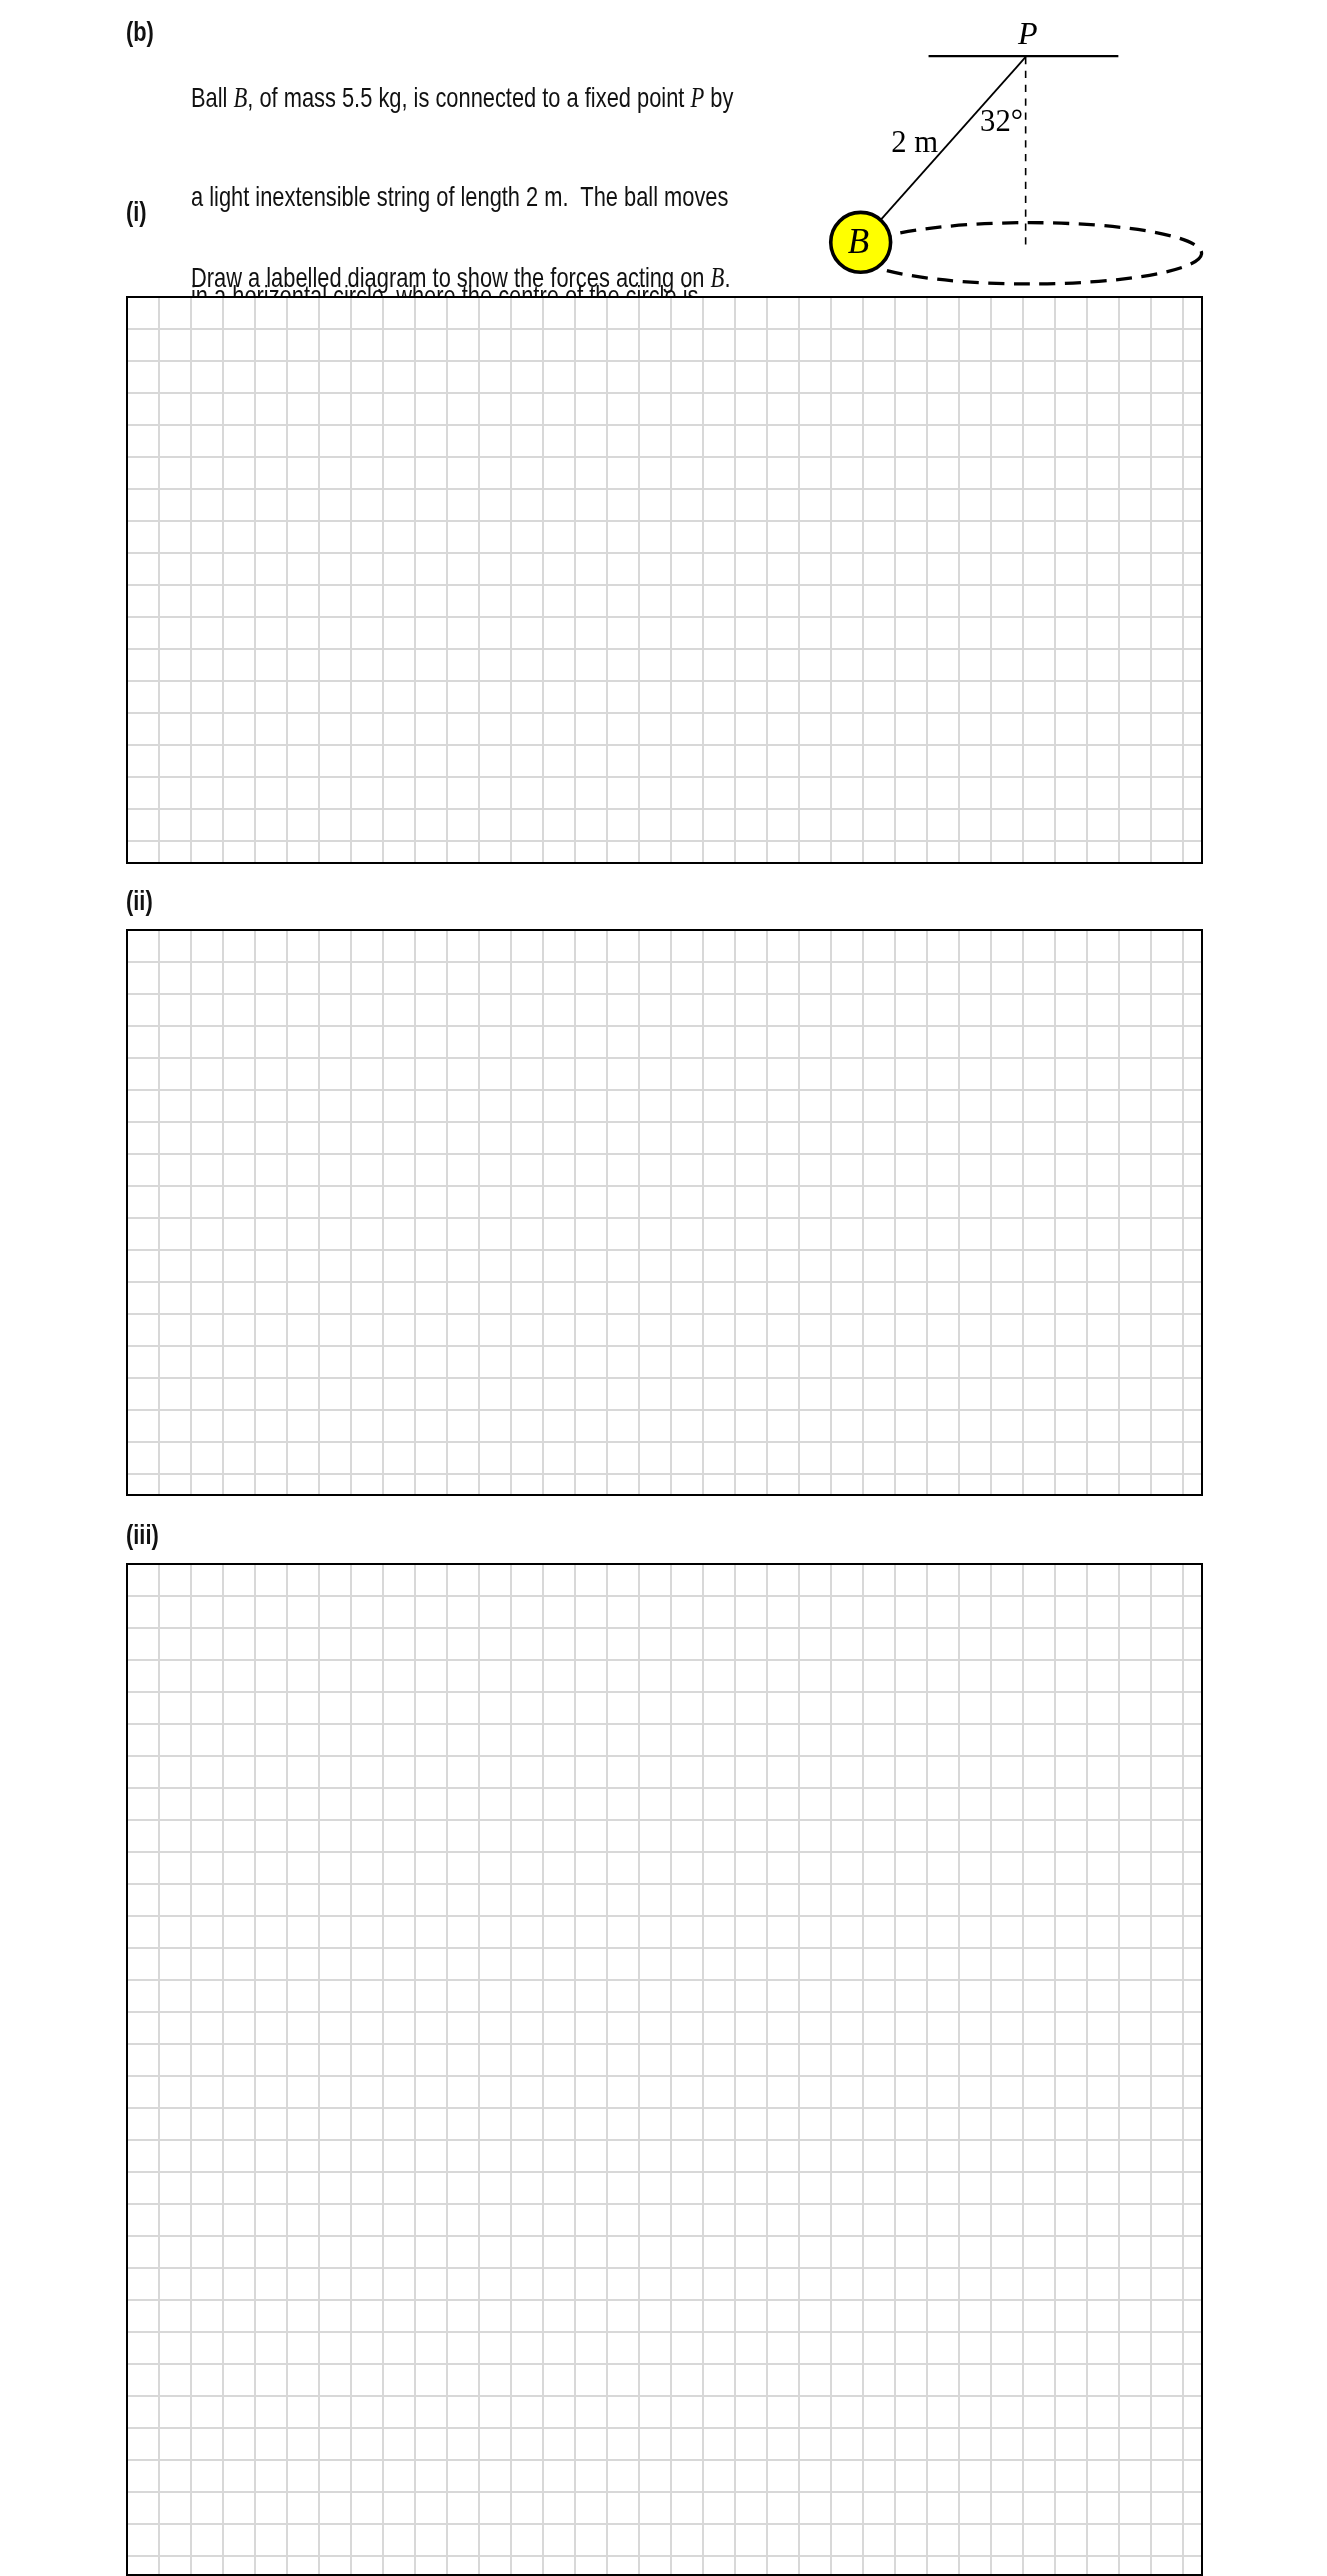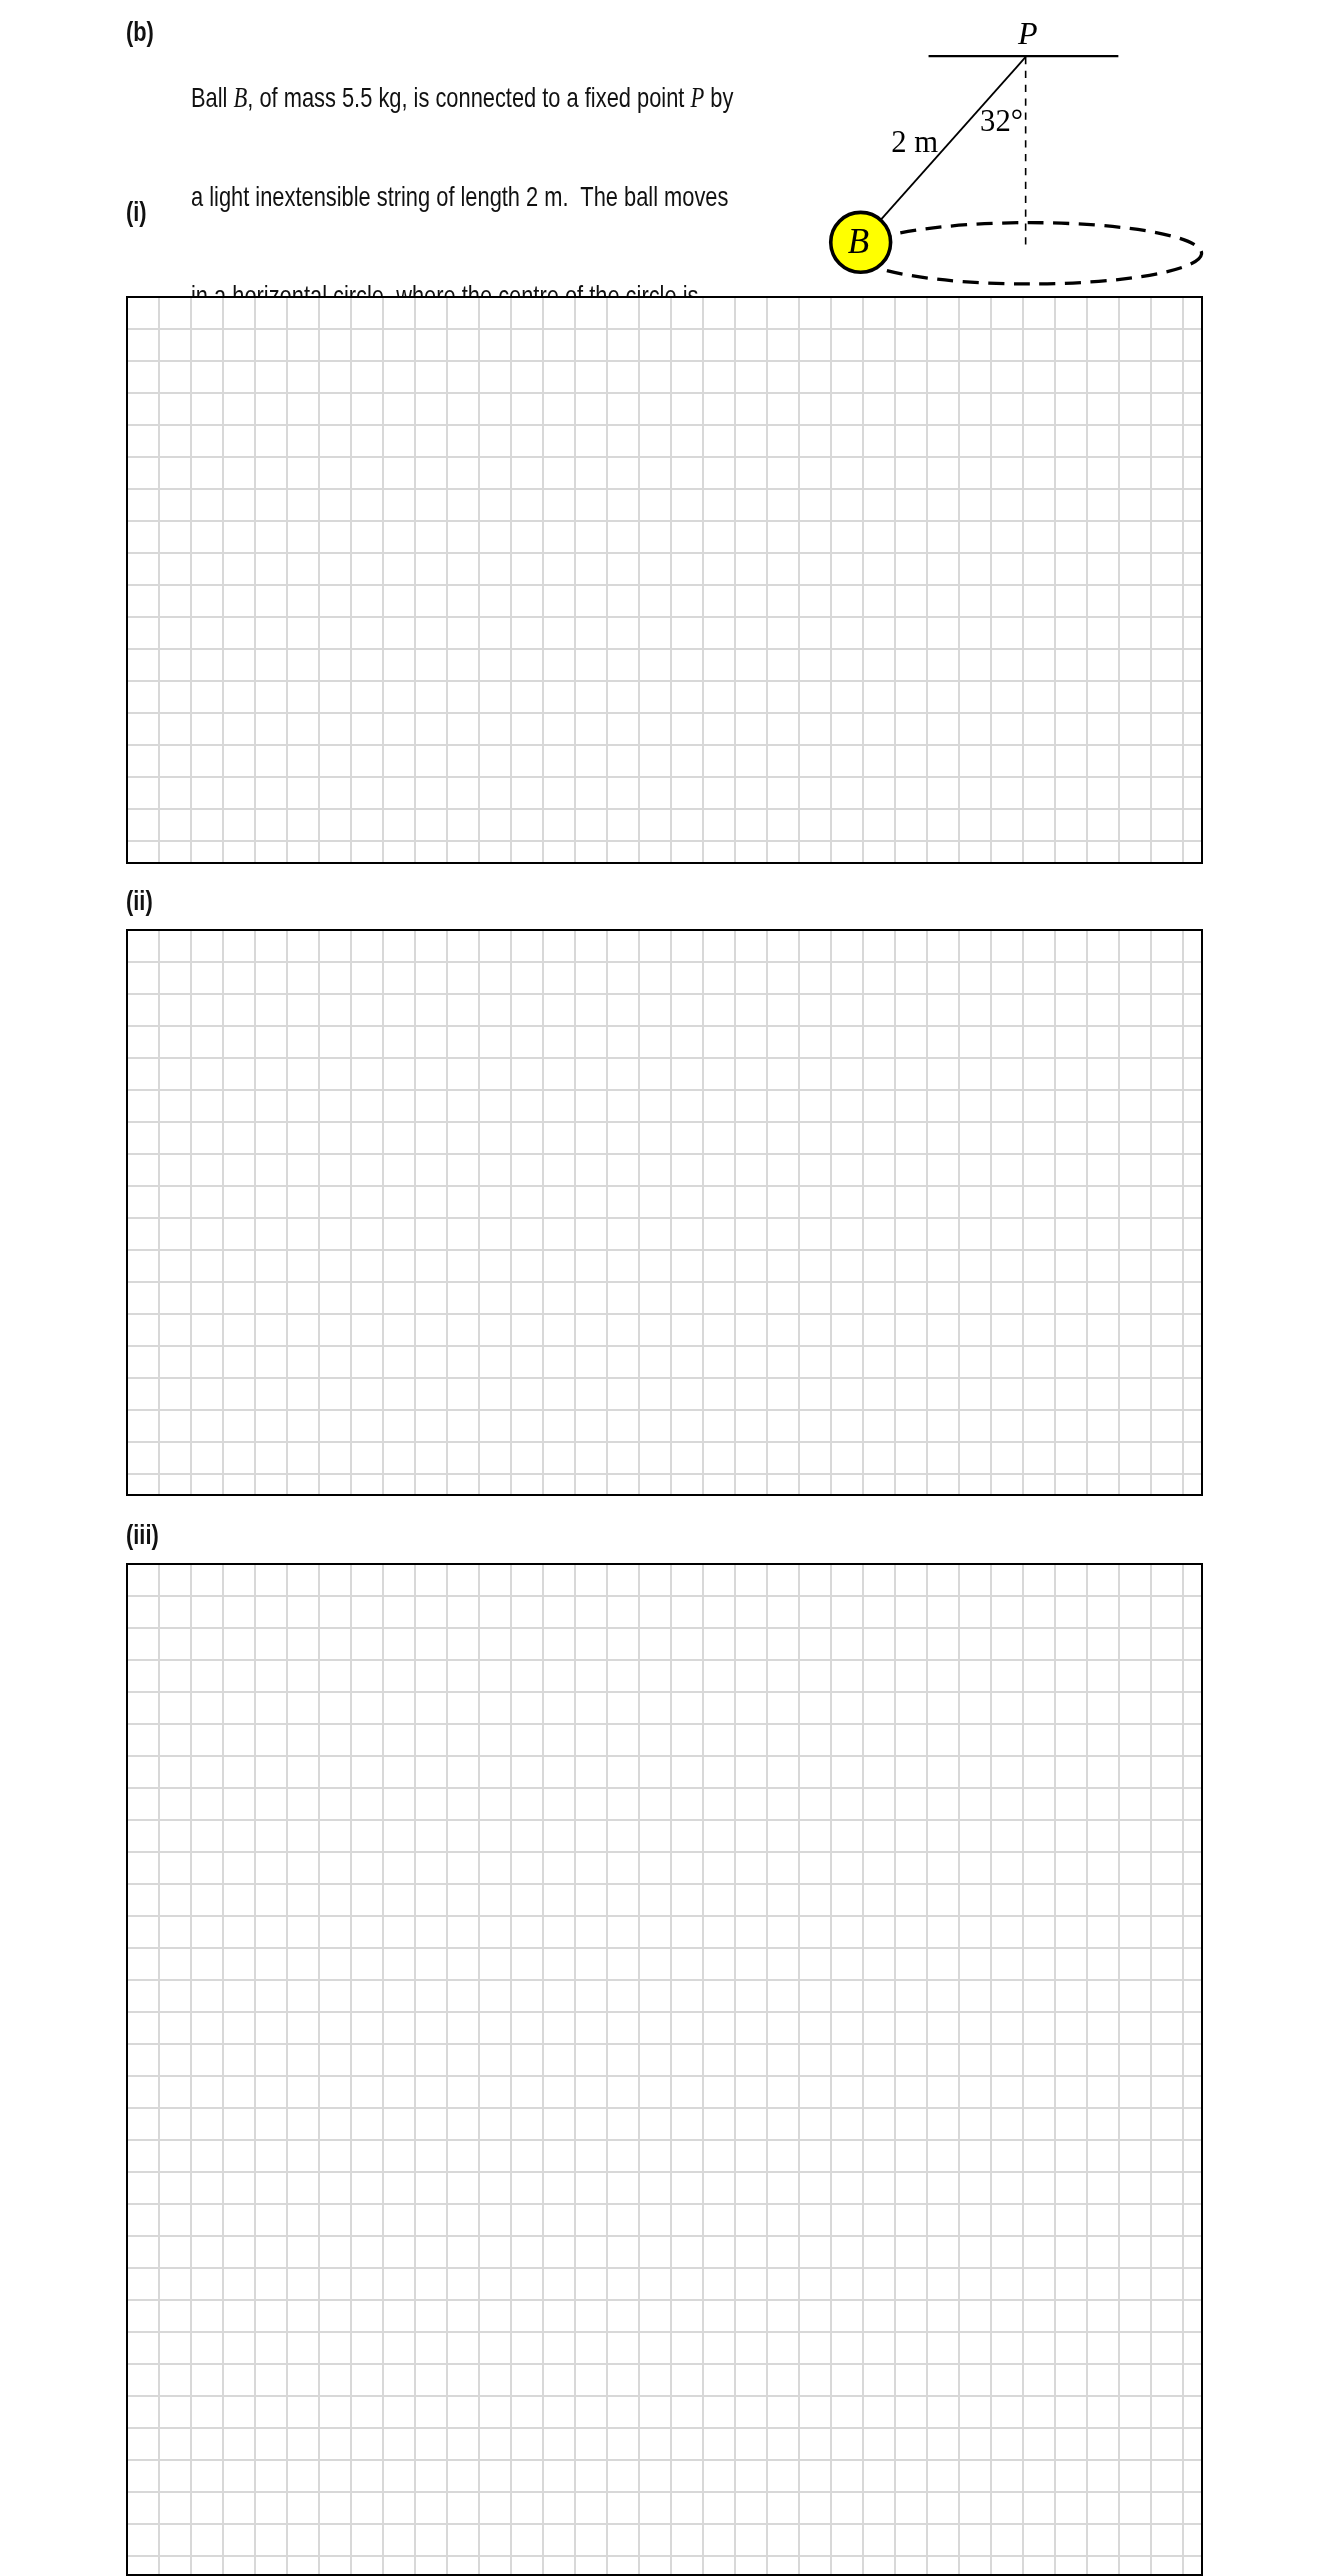--- a/index.html
+++ b/index.html
@@ -58,20 +58,23 @@
 
   <div class="ptext" style="top:14.6px;">
     <div class="tline"><span>Ball </span><span class="mvar">B</span><span>, of mass 5.5 kg, is connected to a fixed point </span><span class="mvar">P</span><span> by</span></div>
     <div class="tline">a light inextensible string of length 2 m.  The ball moves</div>
     <div class="tline">in a horizontal circle, where the centre of the circle is</div>
     <div class="tline"><span>vertically below </span><span class="mvar">P</span><span>.  The string makes an angle of 32°</span></div>
     <div class="tline">with the vertical, as shown in the diagram.</div>
   </div>
 
   <div class="plabel" style="top:195px;">(i)</div>
+  <div class="ptext" style="top:195px;">
+    <div class="tline"><span>Draw a labelled diagram to show the forces acting on </span><span class="mvar">B</span><span>.</span></div>
+  </div>
 
   <svg id="diagram" width="438" height="292" viewBox="0 0 600 400">
 
     <line x1="172" y1="77" x2="432" y2="77" stroke="#000" stroke-width="3"></line>
 
     <text x="308" y="60" text-anchor="middle" font-size="44" class="dg-italic">P</text>
 
     <line x1="305" y1="78" x2="305" y2="340" stroke="#000" stroke-width="2.2" stroke-dasharray="10 9"></line>
 
     <ellipse cx="310" cy="347" rx="236" ry="42" fill="none" stroke="#000" stroke-width="4.5" stroke-dasharray="22 13"></ellipse>

